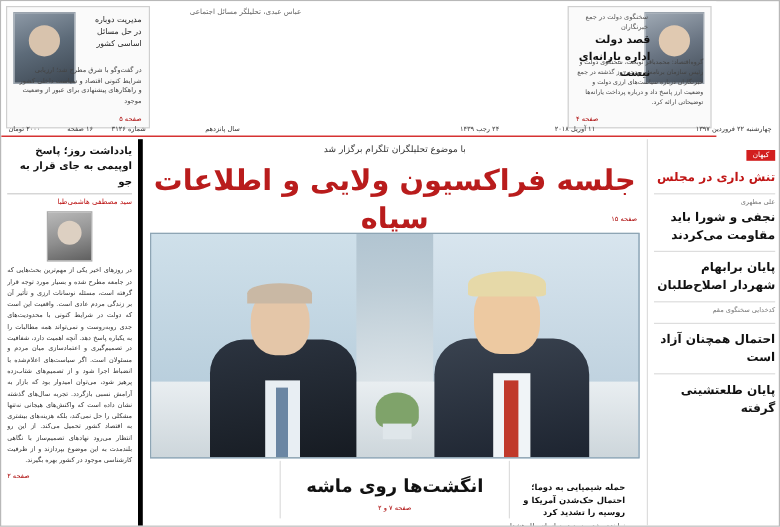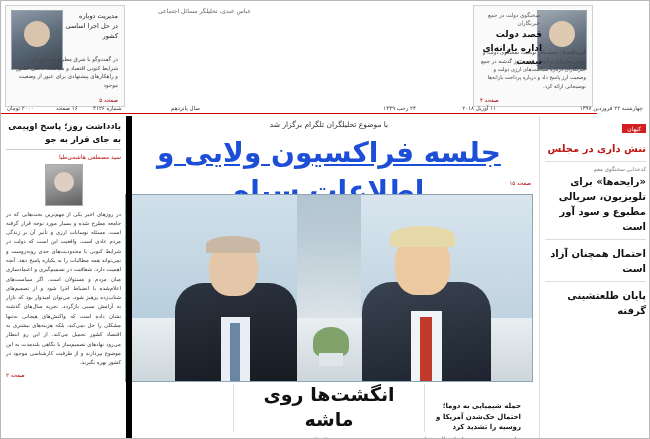--- a/index.html
+++ b/index.html
@@ -235,22 +235,22 @@
     font-weight: bold;
     color: #111;
     line-height: 1.5;
   }
   .rnews .hl.red { color: #c01616; }
 
   
   .col-left {
     position: absolute;
     top: 0; left: 0;
-    width: 131px; height: 324px;
-    border-right: 6px solid #000000;
+    width: 118px; height: 324px;
+    border-right: 4px solid #000000;
     direction: rtl;
     padding: 0 5px;
     box-sizing: border-box;
   }
   .col-left .op-title {
     margin-top: 4px;
     text-align: right;
     font-size: 8.5px;
     font-weight: bold;
     color: #111;
@@ -305,26 +305,25 @@
   }
   .c-kicker {
     margin-top: 4px;
     text-align: center;
     font-size: 7.5px;
     color: #333;
   }
   .c-headline {
     margin-top: 5px;
     text-align: center;
-    font-size: 28px;
-    font-weight: bold;
-    color: #1d4ed8;
+    font-size: 24px;
+    font-weight: bold;
+    color: #b91c1c;
     line-height: 1.35;
     letter-spacing: -0.5px;
-    text-decoration: underline;
   }
   .c-deck {
     margin-top: 6px;
     text-align: center;
     font-size: 8.5px;
     color: #333;
   }
   .c-pageref {
     position: absolute;
     top: 64px; right: 8px;
@@ -443,25 +442,26 @@
     font-size: 7px;
     font-weight: bold;
     color: #111;
     line-height: 1.5;
     margin-bottom: 2px;
   }
   .cap-right { right: 12px; width: 104px; margin-top: 19px; }
   .cap-left  { left: 0;  width: 104px; }
   .cap-mid   { left: 112px; right: 112px; text-align: center; }
   .cap-mid .big {
-    font-size: 19px;
+    font-size: 15px;
     font-weight: bold;
     color: #111;
     line-height: 1.3;
     letter-spacing: -0.5px;
+    margin-top: 14px;
   }
   .cap-mid .pg {
     margin-top: 4px;
     font-size: 5.5px;
     color: #a00;
   }
   .cap-divider {
     position: absolute;
     top: 2px; height: 48px; width: 1px; background: #ddd;
   }
@@ -470,21 +470,21 @@
 <body>
 
 <div class="page">
 
   <div class="masthead">
 
     <div class="mast-left-box">
       <div class="photo"></div>
       <div class="m-headline">
         <div>مدیریت دوباره</div>
-        <div>در حل اجرا اساسی کشور</div>
+        <div>در حل مسائل اساسی کشور</div>
       </div>
       <div class="m-sub">در گفت‌وگو با شرق مطرح شد؛ ارزیابی شرایط کنونی اقتصاد و سیاست داخلی کشور و راهکارهای پیشنهادی برای عبور از وضعیت موجود</div>
       <div class="m-more">صفحه ۵</div>
     </div>
 
     <div class="mast-topic">
       <div class="kicker">عباس عبدی، تحلیلگر مسائل اجتماعی</div>
     </div>
 
 
@@ -510,25 +510,32 @@
   <div class="body">
 
     <div class="col-right">
       <div class="badge">کیهان</div>
 
       <div class="rnews">
         <div class="kick"></div>
         <div class="hl red">تنش داری در مجلس</div>
       </div>
 
-
+      <div class="rnews">
+        <div class="kick">علی مطهری</div>
+        <div class="hl">نجفی و شورا باید مقاومت می‌کردند</div>
+      </div>
+
+      <div class="rnews">
+        <div class="kick"></div>
+        <div class="hl">پایان برابهام شهردار اصلاح‌طلبان</div>
+      </div>
 
       <div class="rnews">
         <div class="kick">کدخدایی سخنگوی مقم</div>
-        <div class="hl">«رایحه‌ها» برای تلویزیون، سریالی مطبوع و سود آور است</div>
       </div>
 
       <div class="rnews">
         <div class="kick"></div>
         <div class="hl">احتمال همچنان آزاد است</div>
       </div>
 
       <div class="rnews" style="border-bottom:none">
         <div class="kick"></div>
         <div class="hl">پایان طلعتشینی گرفته</div>

